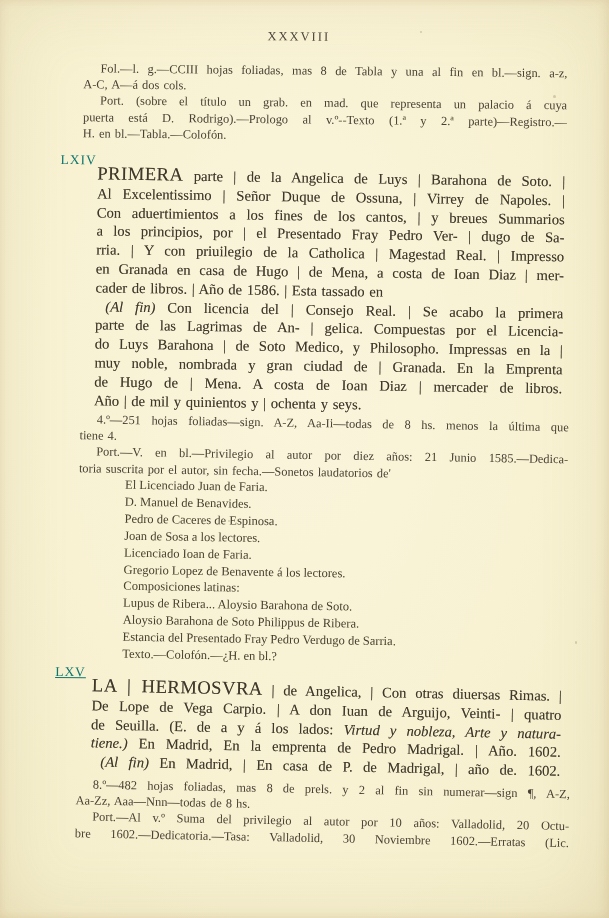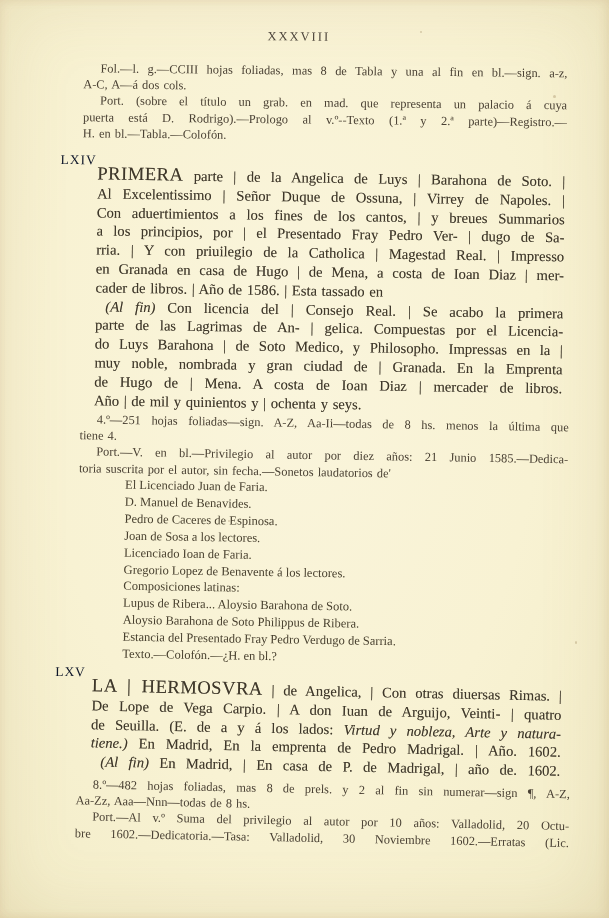--- a/index.html
+++ b/index.html
@@ -35,21 +35,21 @@
   .ind2 { padding-left:10px; }
 
   .sm   { font-size:12.4px; line-height:16.2px; color:#4a4134; word-spacing:1px; }
   .body-txt { font-size:14.6px; line-height:18.8px; color:#3e372a; word-spacing:1px;
               text-shadow:0 0 0.4px rgba(62,55,42,0.45); }
   .list { font-size:12.5px; line-height:16.9px; color:#48402f; }
 
   .cap1 { font-size:18.6px; letter-spacing:0.5px; }
   .it   { font-style:italic; }
 
-  .entry-num { font-size:13.5px; letter-spacing:1px; color:#0f172a; }
+  .entry-num { font-size:13.5px; letter-spacing:1px; color:#0f766e; }
 
   .r025 { transform:rotate(0.25deg); transform-origin:left top; }
   .r035 { transform:rotate(0.35deg); transform-origin:left top; }
   .r055 { transform:rotate(0.55deg); transform-origin:left top; }
 </style>
 </head>
 <body>
 
 <div class="paper">
   <span class="spk" style="left:553px; top:95px; width:3px; height:3px;"></span>
@@ -102,21 +102,21 @@
     <div class="ln">Joan de Sosa a los lectores.</div>
     <div class="ln">Licenciado Ioan de Faria.</div>
     <div class="ln">Gregorio Lopez de Benavente á los lectores.</div>
     <div class="ln">Composiciones latinas:</div>
     <div class="ln">Lupus de Ribera... Aloysio Barahona de Soto.</div>
     <div class="ln">Aloysio Barahona de Soto Philippus de Ribera.</div>
     <div class="ln">Estancia del Presentado Fray Pedro Verdugo de Sarria.</div>
     <div class="ln">Texto.—Colofón.—¿H. en bl.?</div>
   </div>
 
-  <div class="block entry-num" style="top:664px; left:62px;">LXV</div>
+  <div class="block entry-num" style="top:664px; left:62px;text-decoration:underline;">LXV</div>
 
   <div class="block body-txt r055" style="top:676px; left:99px; width:470px;">
     <div class="ln j"><span class="cap1">LA | HERMOSVRA</span><span> | de Angelica, | Con otras diuersas Rimas. |</span></div>
     <div class="ln j">De Lope de Vega Carpio. | A don Iuan de Arguijo, Veinti- | quatro</div>
     <div class="ln j"><span>de Seuilla. (E. de a y á los lados: </span><span class="it">Virtud y nobleza, Arte y natura-</span></div>
     <div class="ln j"><span class="it">tiene.)</span><span> En Madrid, En la emprenta de Pedro Madrigal. | Año. 1602.</span></div>
     <div class="ln ind2 j"><span class="it">(Al fin)</span><span> En Madrid, | En casa de P. de Madrigal, | año de. 1602.</span></div>
   </div>
 
   <div class="block sm r055" style="top:776px; left:84px; width:494px;">

